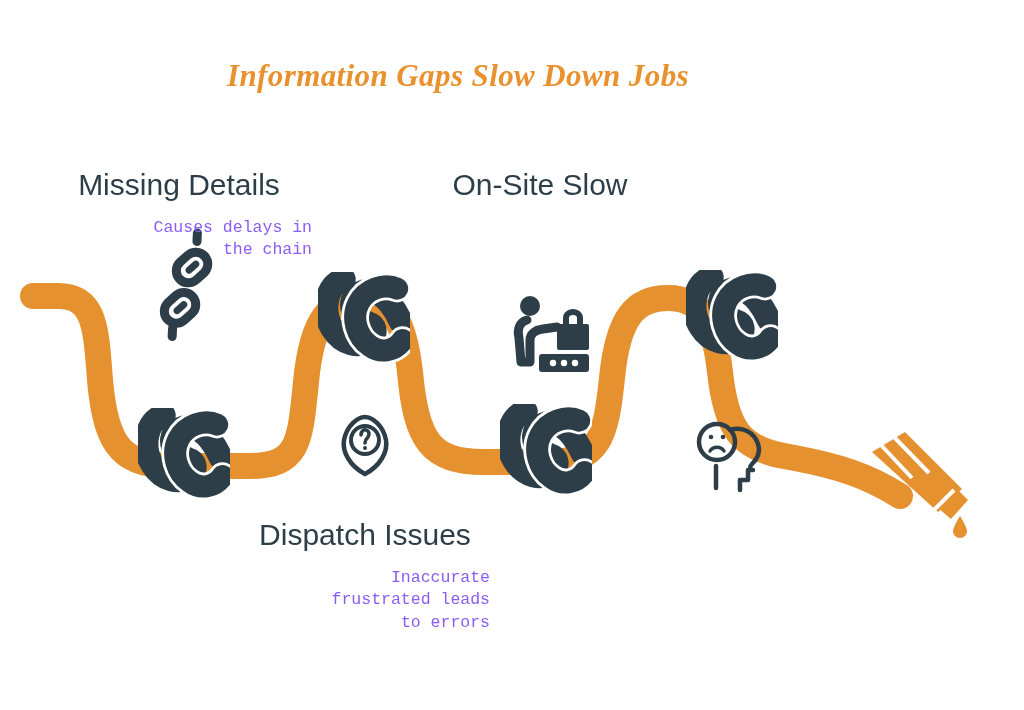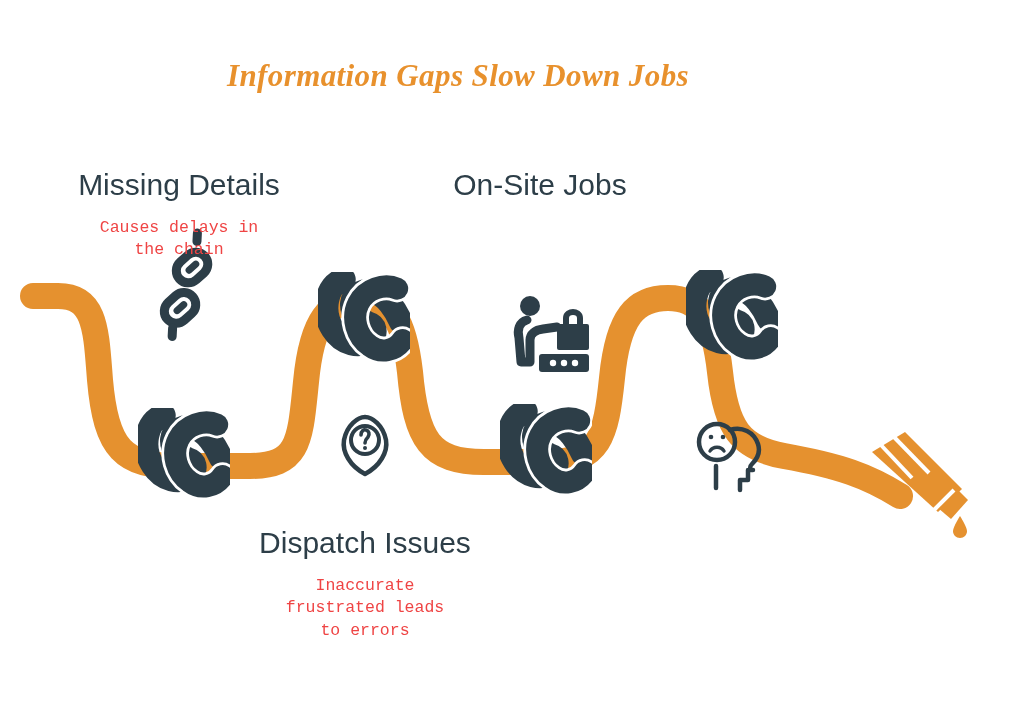--- a/index.html
+++ b/index.html
@@ -41,29 +41,30 @@
     font-family: "Liberation Sans", sans-serif;
     font-weight: 400;
     font-size: 30px;
     color: #2D3E48;
     line-height: 1.15;
     white-space: nowrap;
   }
   .label-sub {
     font-family: "Liberation Mono", monospace;
     font-size: 16.5px;
-    color: #ef4444;
+    color: #8b5cf6;
     line-height: 1.38;
     margin-top: 14px;
     white-space: pre-line;
+    text-align: right;
   }
 
   #block-missing  { left:  46px; top: 168px; width: 266px; }
   #block-onsite   { left: 420px; top: 168px; width: 240px; }
-  #block-dispatch { left: 240px; top: 518px; width: 250px; margin-top: 8px; }
+  #block-dispatch { left: 240px; top: 518px; width: 250px; }
   #block-trust    { left: 610px; top: 518px; width: 250px; }
 
   
   #illustration {
     position: absolute;
     left: 0;
     top: 0;
     width: 1024px;
     height: 710px;
   }
@@ -207,21 +208,21 @@
 
   </svg>
 
   <div class="label-block" id="block-missing">
     <div class="label-head">Missing Details</div>
     <div class="label-sub">Causes delays in
 the chain</div>
   </div>
 
   <div class="label-block" id="block-onsite">
-    <div class="label-head">On-Site Jobs</div>
+    <div class="label-head">On-Site Slow</div>
   </div>
 
   <div class="label-block" id="block-dispatch">
     <div class="label-head">Dispatch Issues</div>
     <div class="label-sub">Inaccurate
 frustrated leads
 to errors</div>
   </div>
 
 

